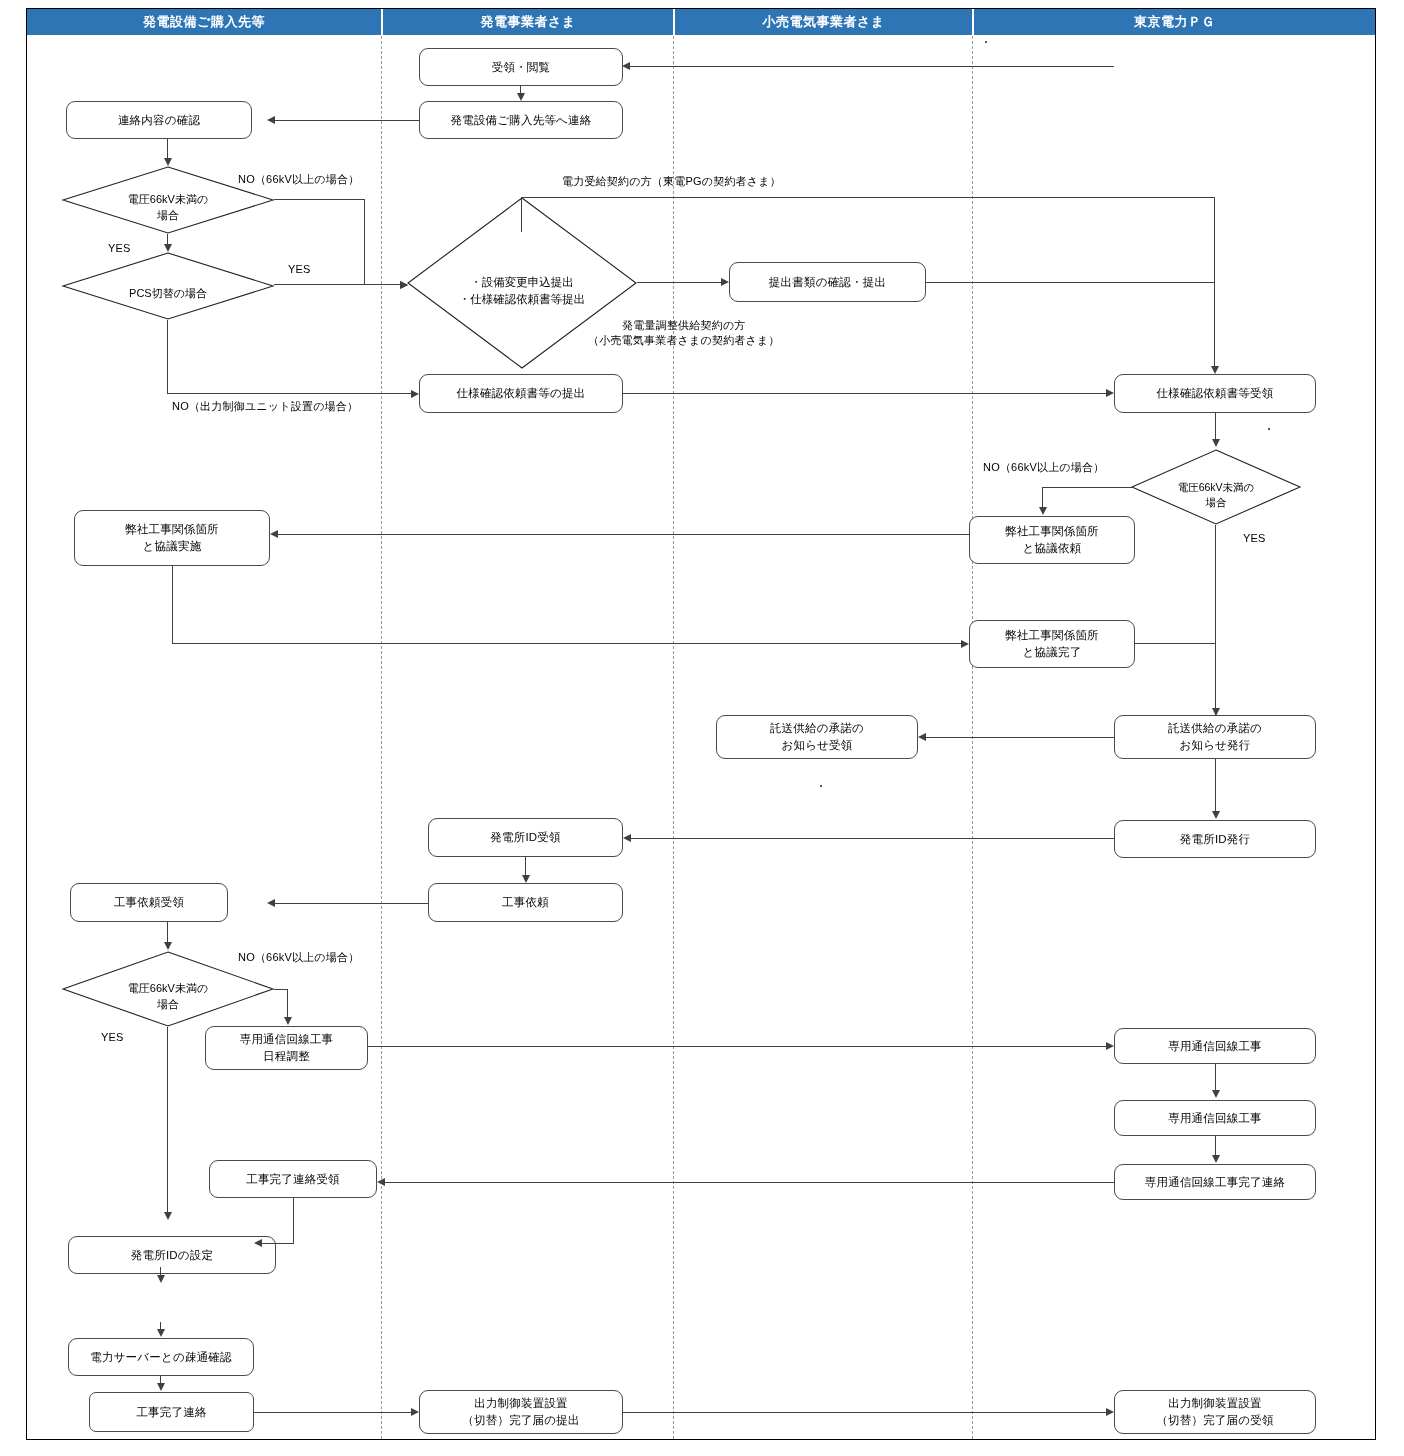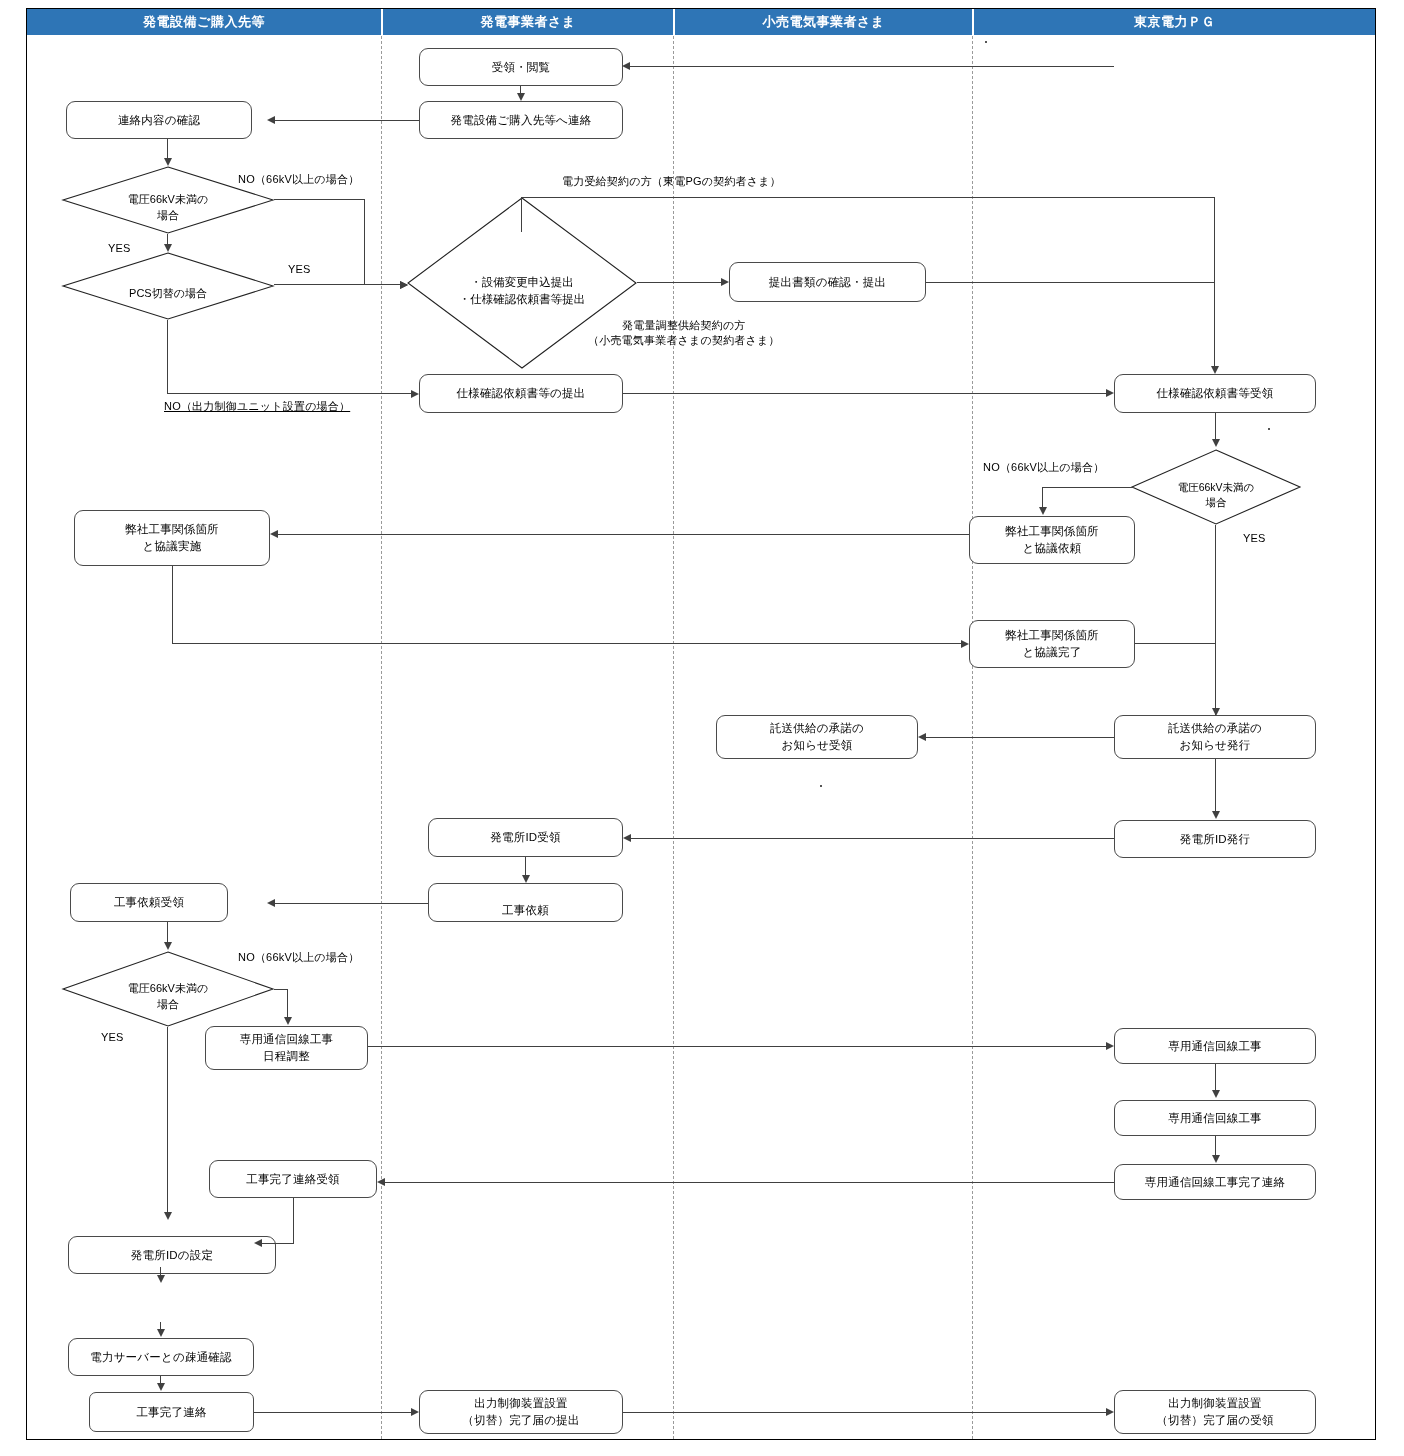--- a/index.html
+++ b/index.html
@@ -125,21 +125,21 @@
     </div>
 
   <div class="node" style="left:1114px;top:820px;width:202px;height:38px;">
     <span style="white-space:pre-line">発電所ID発行</span>
     </div>
 
   <div class="node" style="left:428px;top:818px;width:195px;height:39px;">
     <span style="white-space:pre-line">発電所ID受領</span>
     </div>
 
-  <div class="node" style="left:428px;top:883px;width:195px;height:39px;align-items:flex-end;">
+  <div class="node" style="left:428px;top:883px;width:195px;height:39px;">
     <span style="white-space:pre-line">工事依頼</span>
     </div>
 
   <div class="node" style="left:70px;top:883px;width:158px;height:39px;">
     <span style="white-space:pre-line">工事依頼受領</span>
     </div>
 
   <div class="node" style="left:205px;top:1026px;width:163px;height:44px;">
     <span style="white-space:pre-line">専用通信回線工事
 日程調整</span>
@@ -245,21 +245,21 @@
   <div class="arw arw-r" style="left:400px;top:280.5px;"></div>
   <div class="elbl" style="left:238px;top:172px;">NO（66kV以上の場合）</div>
 
   <div class="ln lh" style="left:274px;top:284px;width:130px;"></div>
   <div class="arw arw-r" style="left:400px;top:280.5px;"></div>
   <div class="elbl" style="left:288px;top:262px;">YES</div>
 
   <div class="ln lv" style="left:167px;top:320px;height:74px;"></div>
   <div class="ln lh" style="left:167px;top:393px;width:245px;"></div>
   <div class="arw arw-r" style="left:411px;top:389.5px;"></div>
-  <div class="elbl" style="left:164px;top:399px;text-decoration:underline;">NO（出力制御ユニット設置の場合）</div>
+  <div class="elbl" style="left:172px;top:399px;">NO（出力制御ユニット設置の場合）</div>
 
   <div class="ln lv" style="left:521px;top:197px;height:35px;"></div>
   <div class="ln lh" style="left:521px;top:197px;width:694px;"></div>
   <div class="ln lv" style="left:1214px;top:197px;height:169px;"></div>
   <div class="arw arw-d" style="left:1210.5px;top:366px;"></div>
   <div class="elbl" style="left:562px;top:174px;">電力受給契約の方（東電PGの契約者さま）</div>
 
   <div class="ln lh" style="left:637px;top:282px;width:85px;"></div>
   <div class="arw arw-r" style="left:721px;top:278px;"></div>
   <div class="elbl ctr" style="left:588px;top:318px;white-space:pre-line;text-align:center;">発電量調整供給契約の方

